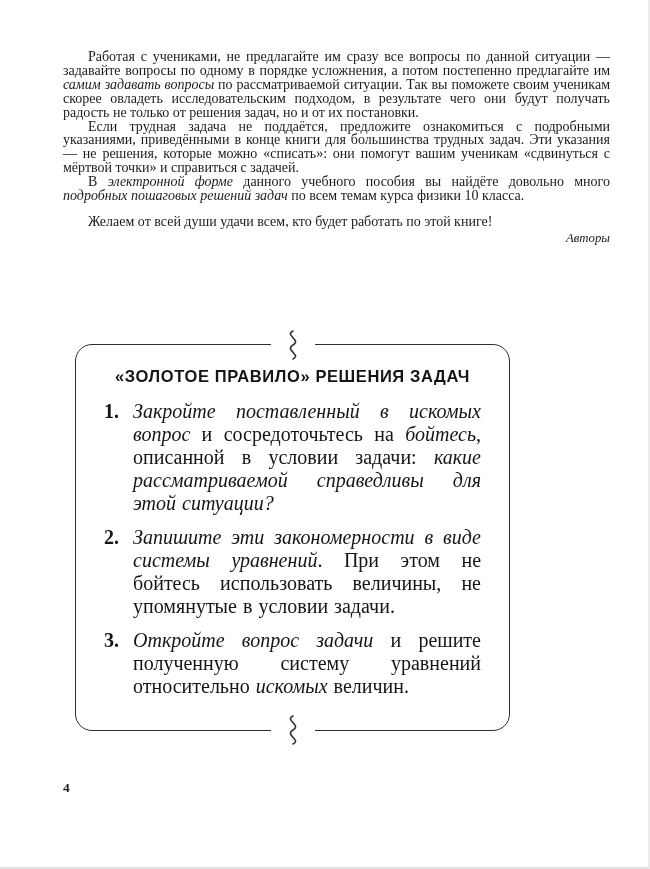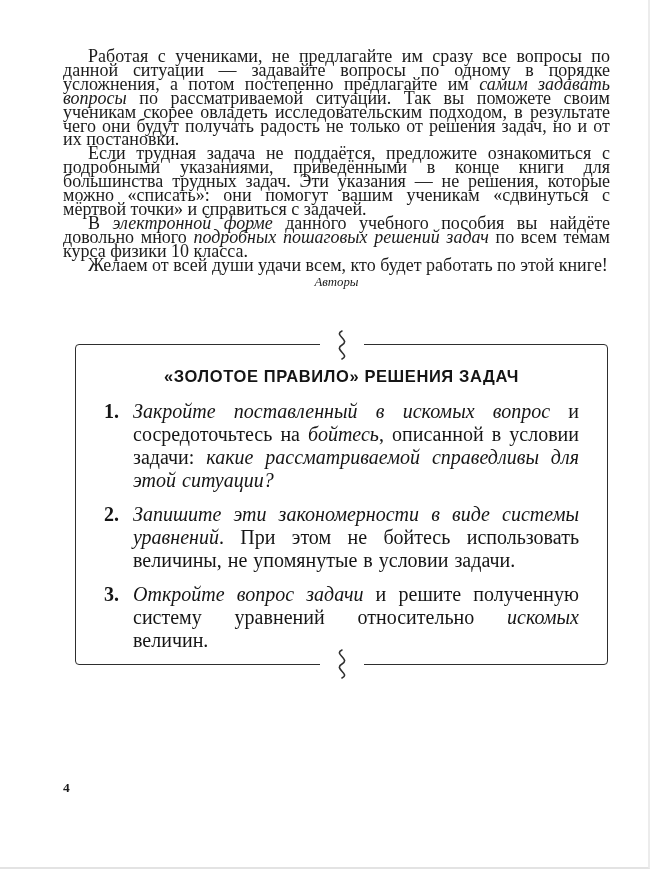--- a/index.html
+++ b/index.html
@@ -6,28 +6,28 @@
   html,body{margin:0;padding:0;background:#fff}
   body{
     width:650px;height:869px;position:relative;overflow:hidden;
     font-family:"Liberation Serif","DejaVu Serif",serif;color:#1b1b1b;
   }
   .page{position:absolute;inset:0;background:#fff;
         border-right:2px solid #ececec;border-bottom:2px solid #e3e3e3}
 
   
   .intro{position:absolute;left:63px;top:50px;width:547px}
-  .para{margin:0;font-size:18px;line-height:13.9px;text-align:justify;text-indent:25px}
-  .para.gap{}
+  .para{margin:0;font-size:14px;line-height:13.9px;text-align:justify;text-indent:25px}
+  .para.gap{margin-top:12px}
   .it{font-style:italic}
-  .signature{margin:2px 0 0;font-size:12.8px;font-style:italic;text-align:center}
+  .signature{margin:2px 0 0;font-size:12.8px;font-style:italic;text-align:right}
 
   
-  .rule-box{position:absolute;left:75px;top:344px;width:533px;background:#fff;
-            border:1.6px solid #2e2e2e;border-radius:4px;padding:22px 28px 12px}
+  .rule-box{position:absolute;left:75px;top:344px;width:435px;background:#fff;
+            border:1.6px solid #2e2e2e;border-radius:17px;padding:22px 28px 32px}
   .notch{position:absolute;left:50%;transform:translateX(-50%);
          background:#fff;padding:0 7px;line-height:0}
   .notch-top{top:-15px}
   .notch-bottom{bottom:-15px}
   .rule-title{font-family:"Liberation Sans","DejaVu Sans",sans-serif;font-weight:700;
               font-size:16.5px;letter-spacing:.6px;text-align:center;margin:0 0 14px;
               white-space:nowrap;color:#151515}
   .rule-item{position:relative;padding-left:29px;font-size:20px;line-height:23px;
              text-align:justify;margin:0 0 11px;word-spacing:1px;color:#151515}
   .rule-item:last-child{margin-bottom:0}

